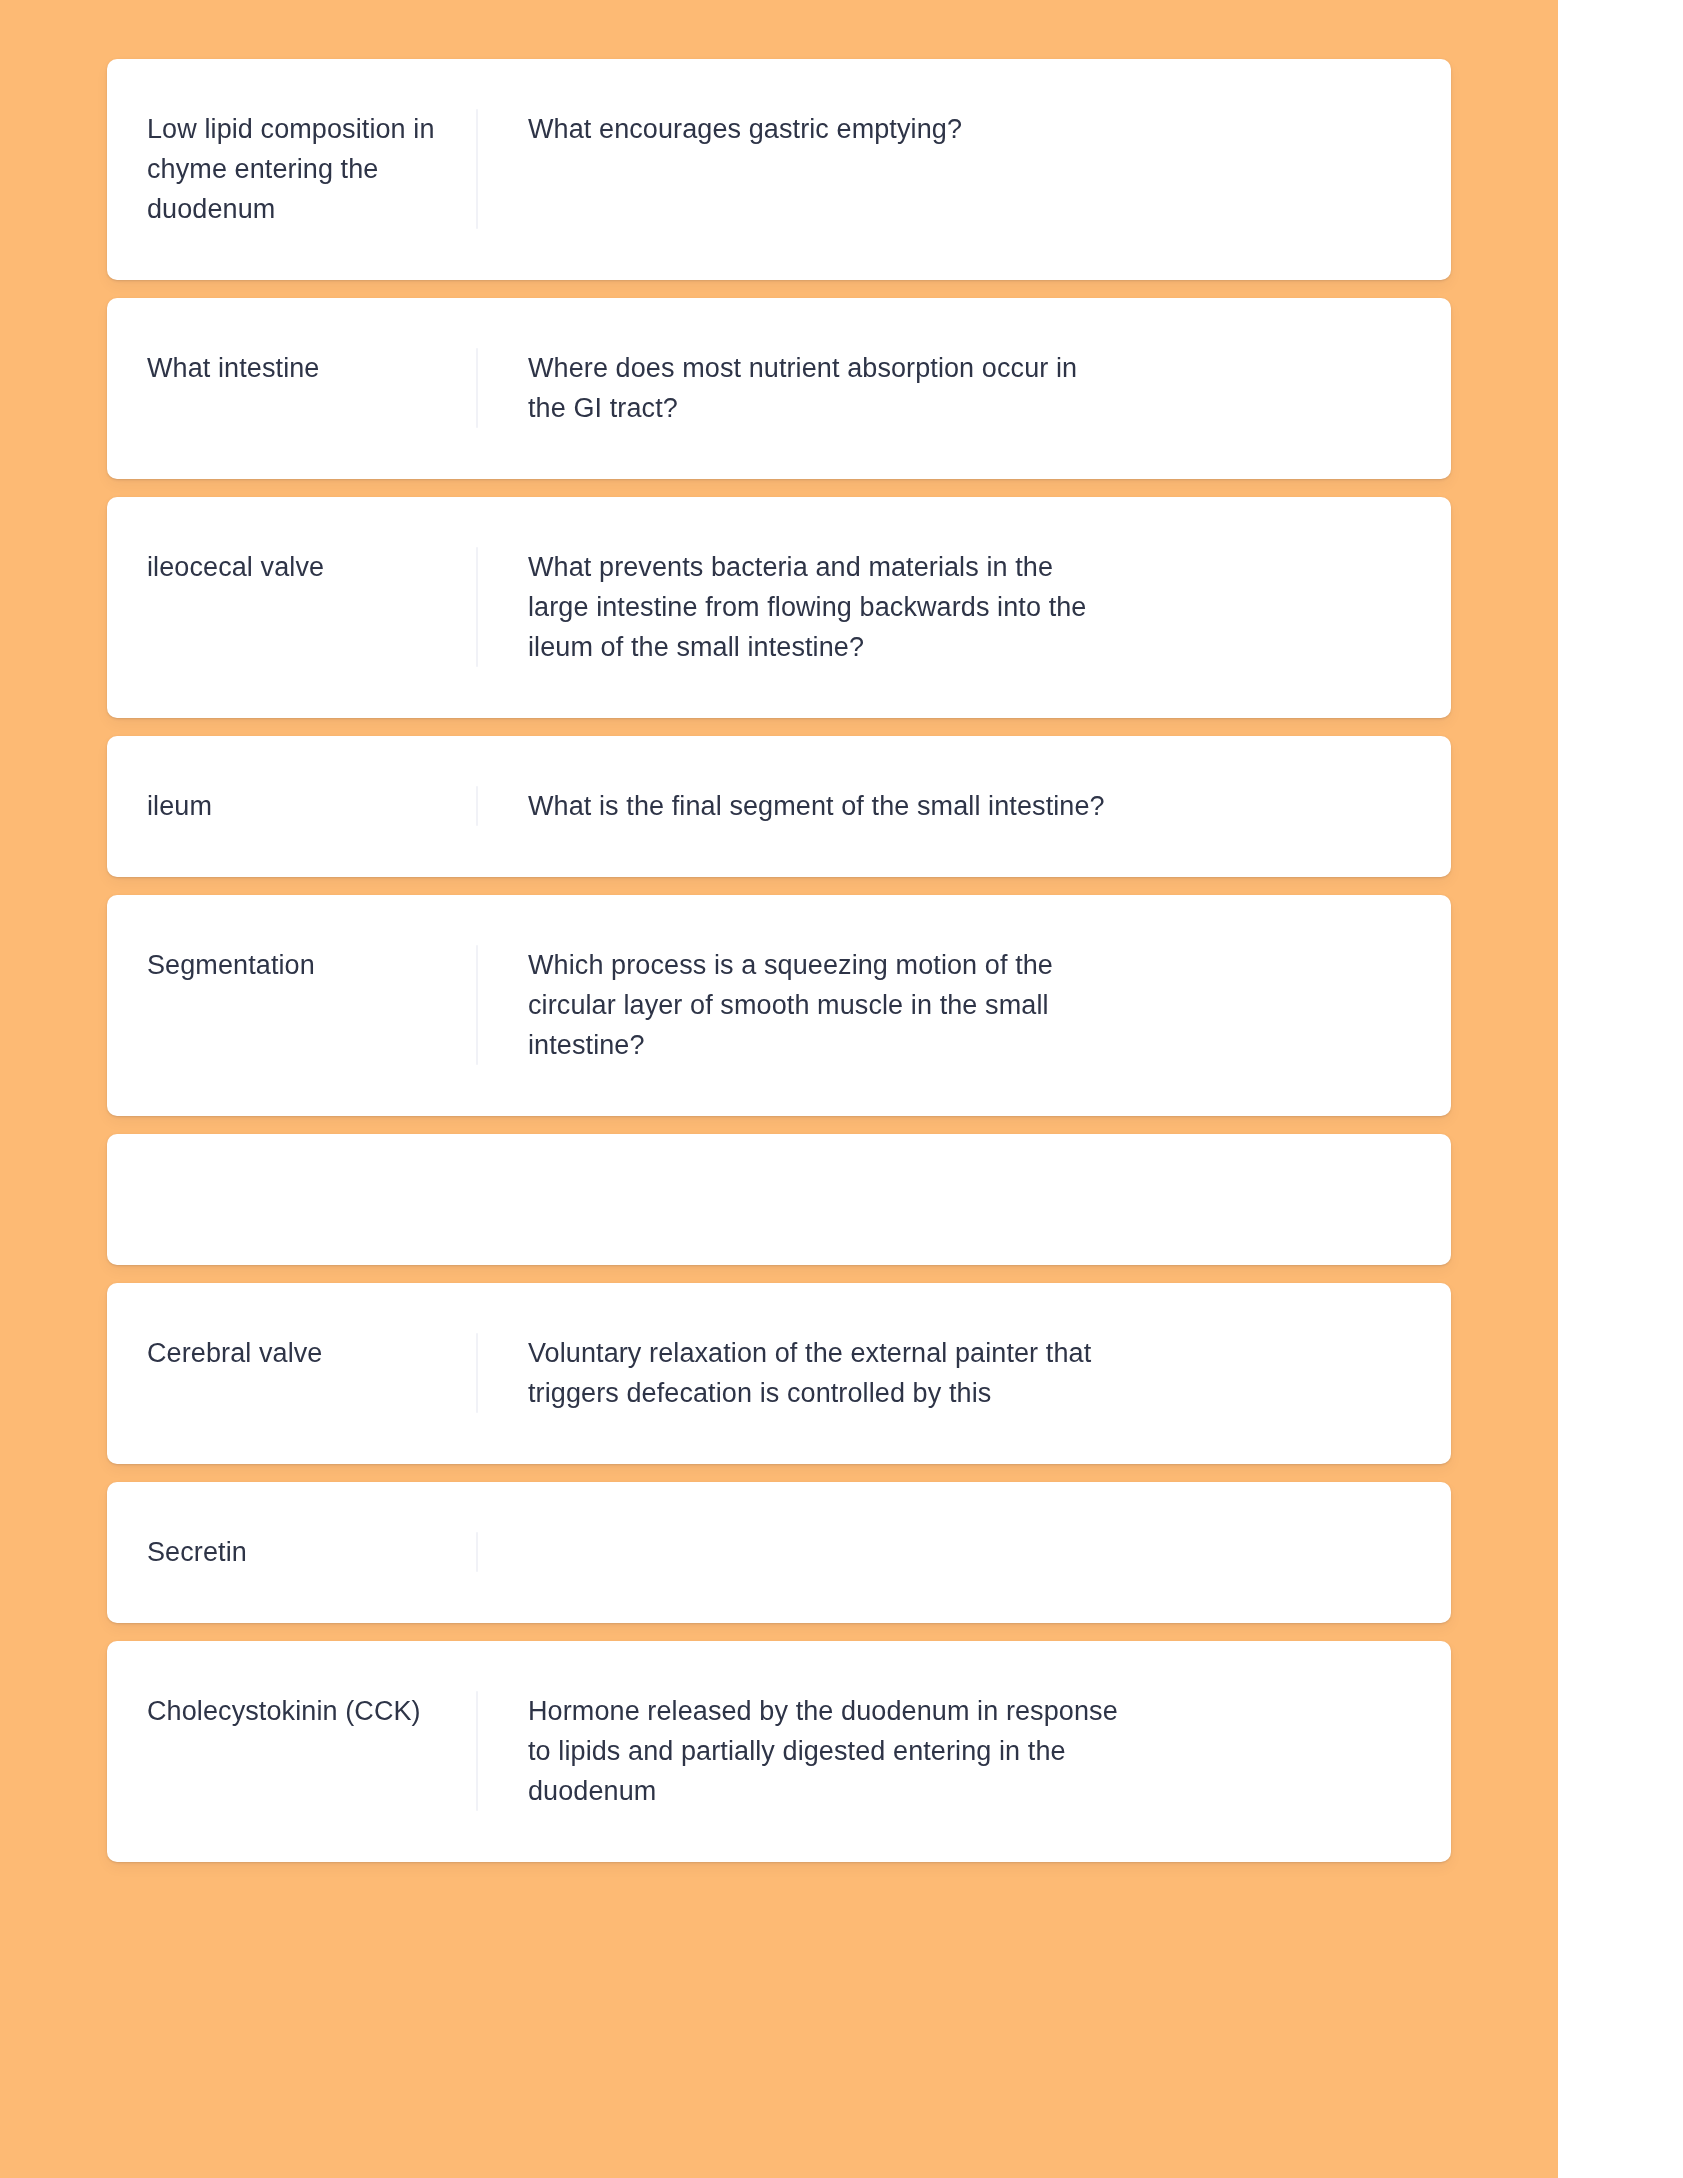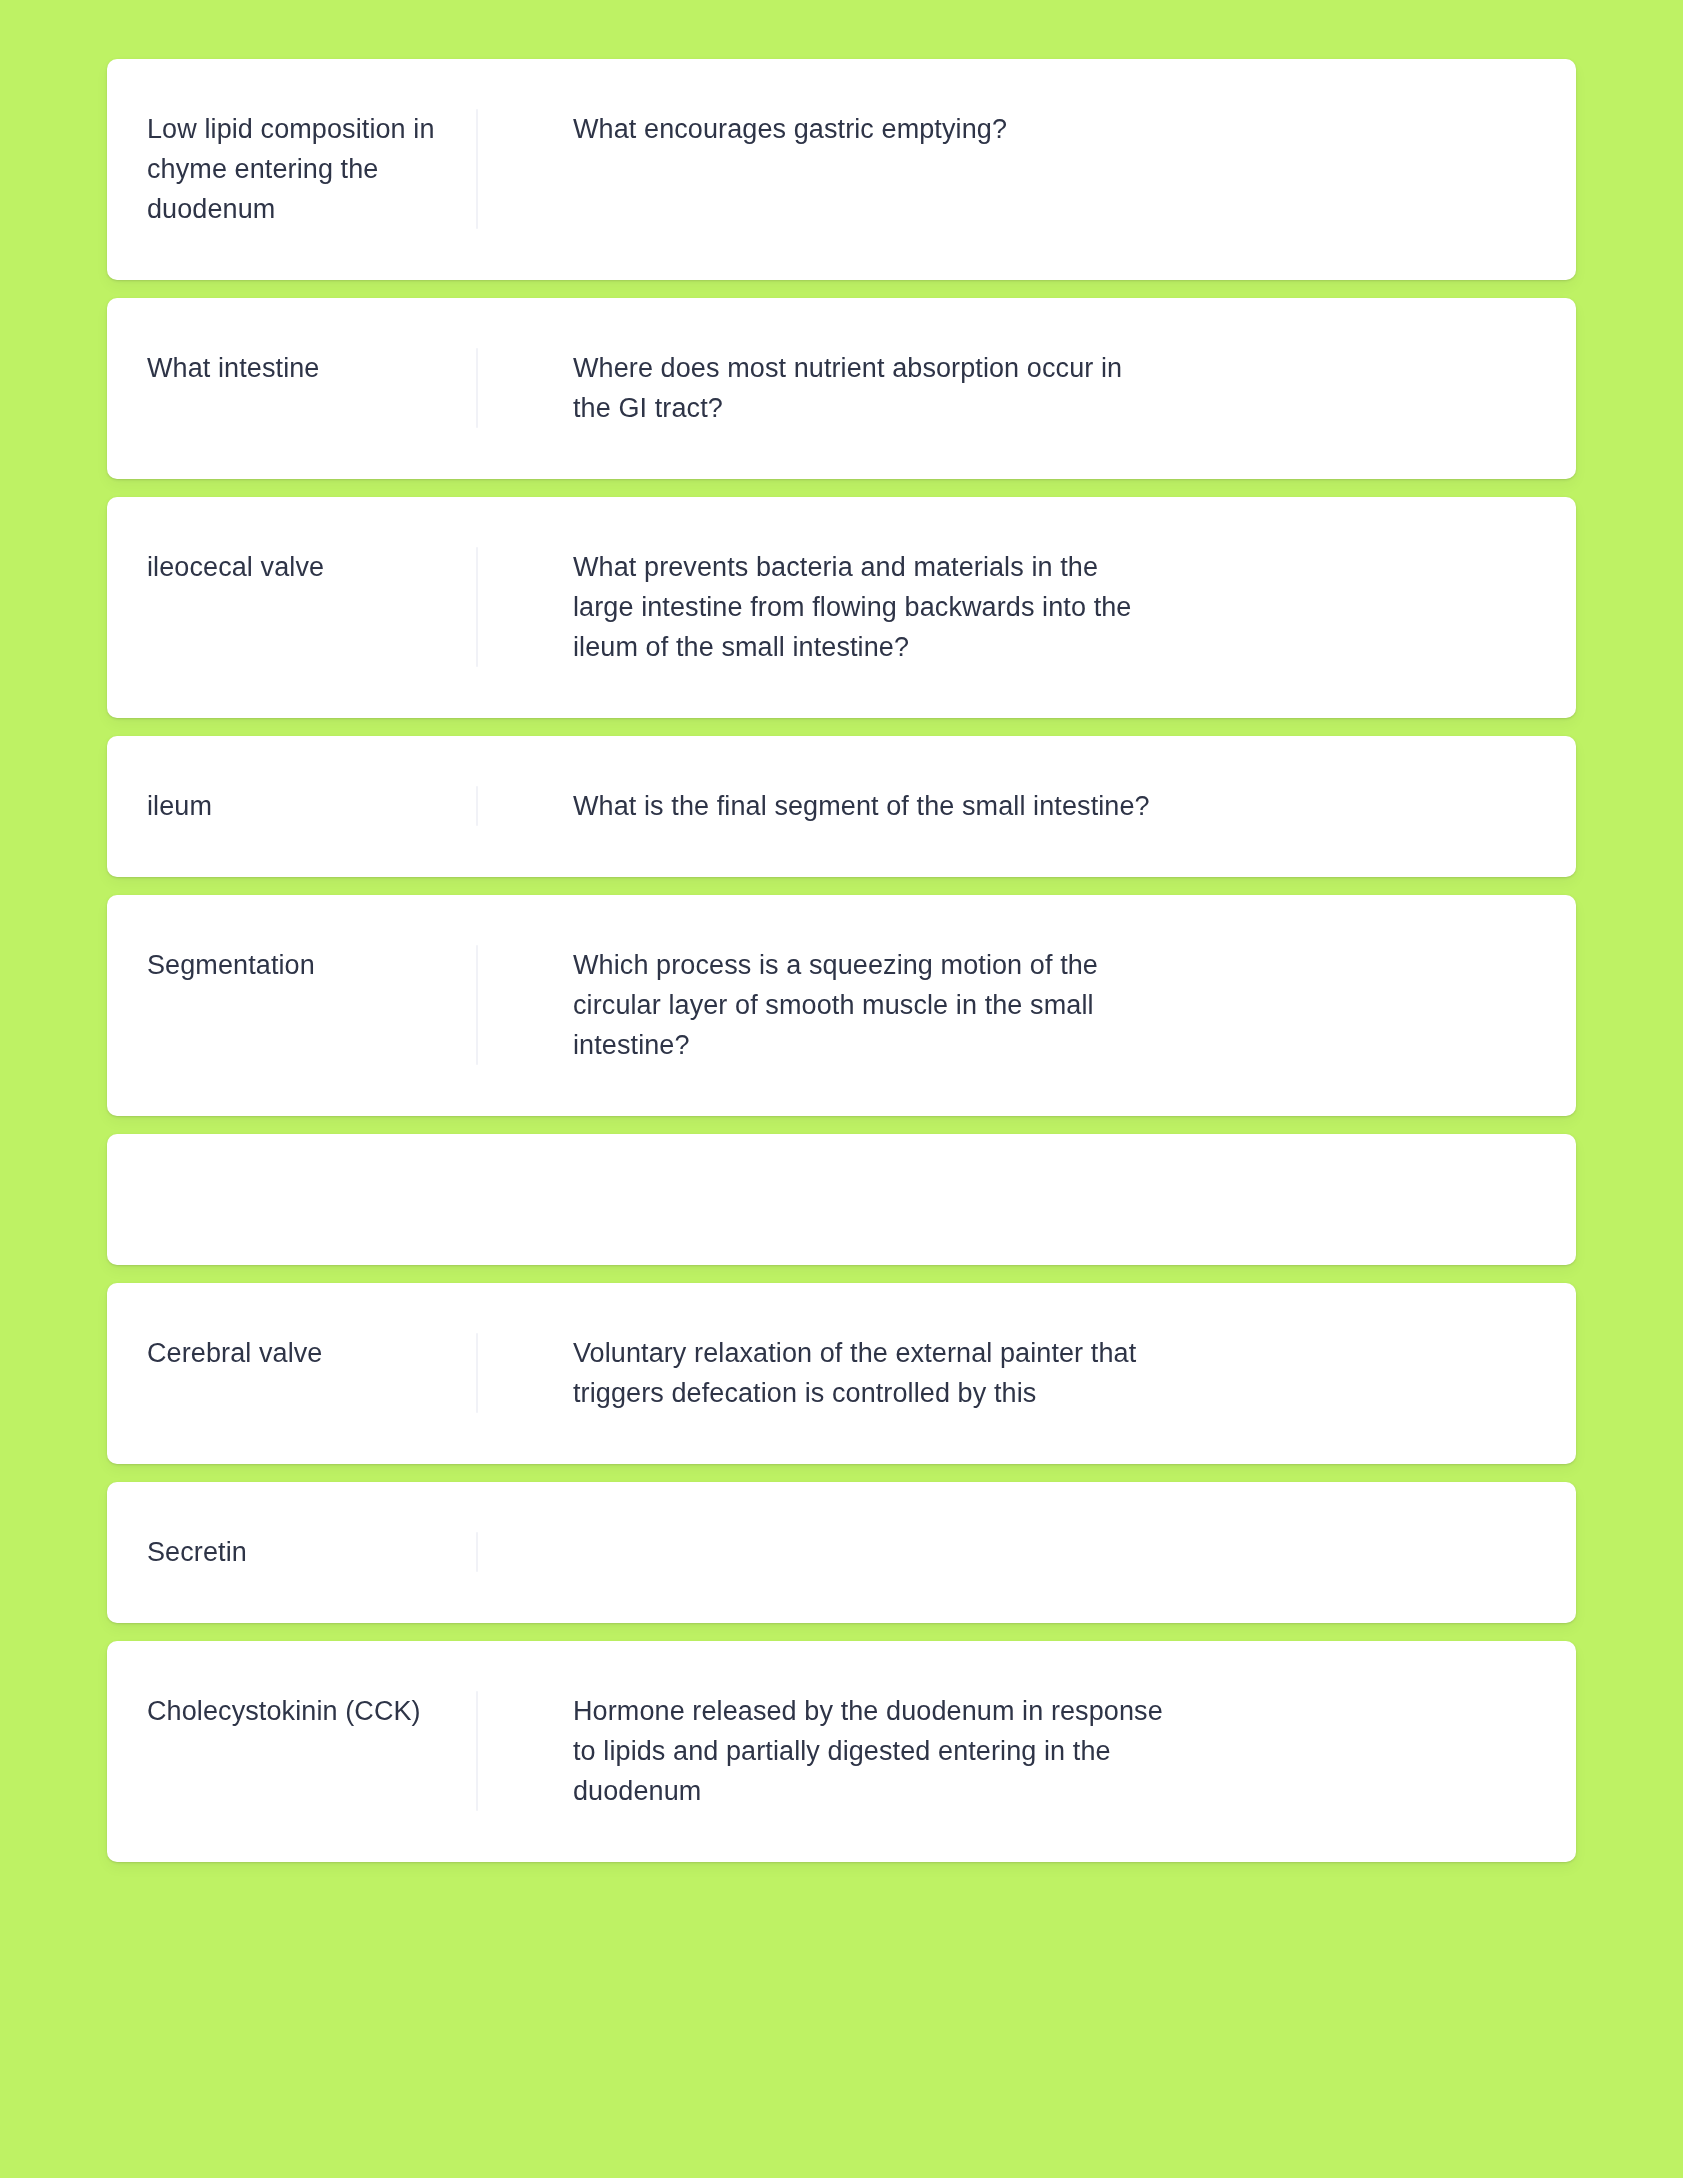--- a/index.html
+++ b/index.html
@@ -10,25 +10,25 @@
 
   body {
     width: 1683px;
     height: 2178px;
     background: #ffffff;
     font-family: "Liberation Sans", "DejaVu Sans", sans-serif;
     -webkit-font-smoothing: antialiased;
   }
 
   .page {
-    width: 1683px;
+    width: 1558px;
     min-height: 2178px;
     box-sizing: border-box;
     padding: 59px 107px 0 107px;
-    background: #bef264;
+    background: #fdba74;
   }
 
   .card-list {
     display: flex;
     flex-direction: column;
     gap: 18px;
   }
 
   .card {
     background: #ffffff;
@@ -64,21 +64,20 @@
 
   .card-definition {
     width: 642px;
     padding-left: 50px;
     box-sizing: border-box;
     font-size: 27px;
     line-height: 40px;
     color: #2e3447;
     letter-spacing: 0.1px;
     word-wrap: break-word;
-    margin-left: 45px;
   }
 
   
   .card.is-empty {
     min-height: 131px;
     padding-top: 50px;
     padding-bottom: 51px;
   }
 
   .card.is-empty .card-divider {

